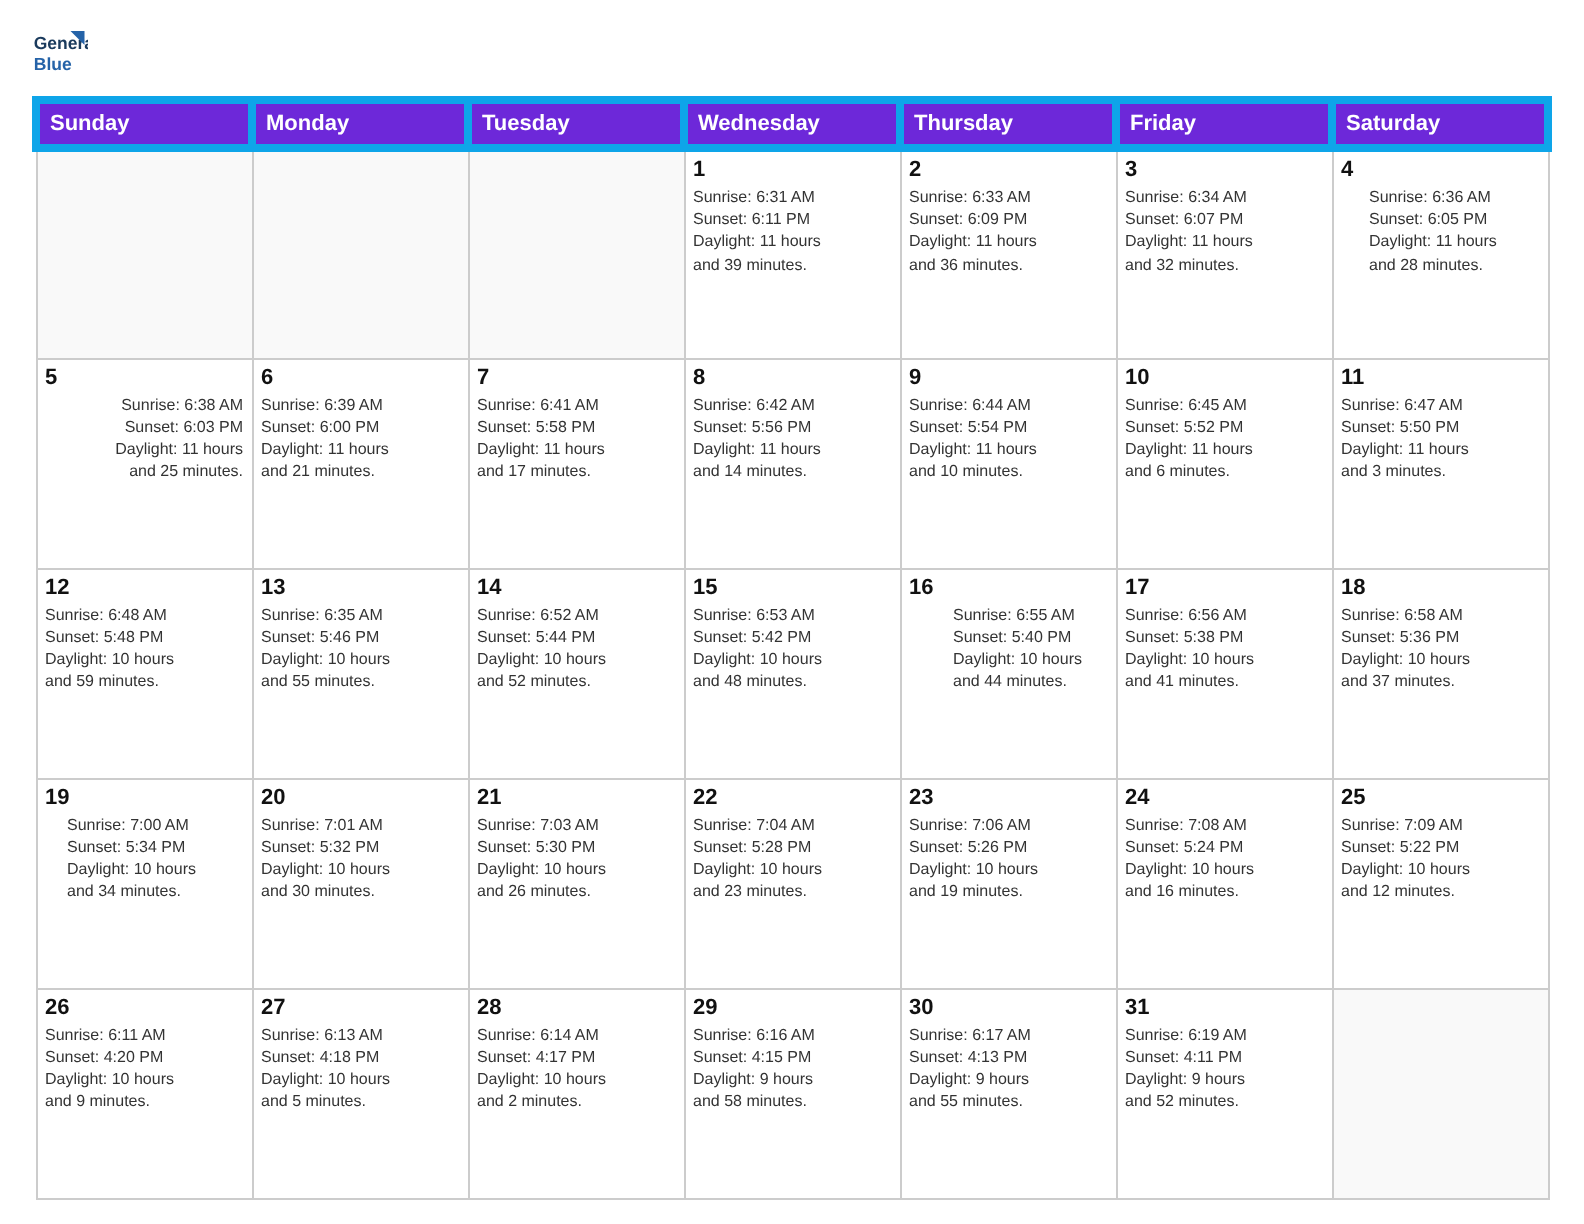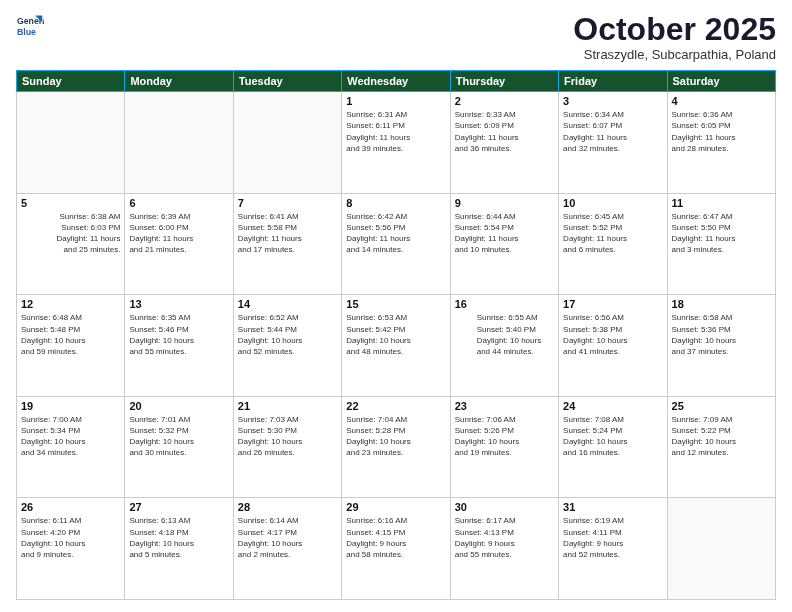--- a/index.html
+++ b/index.html
@@ -44,27 +44,27 @@
     .location {
       font-size: 13px;
       color: #333;
     }
     .calendar-table {
       width: 100%;
       border-collapse: collapse;
       flex: 1;
     }
     .calendar-table th {
-      background-color: #14532d;
+      background-color: #6d28d9;
       color: #fff;
       font-size: 11px;
       font-weight: bold;
       text-align: left;
       padding: 4px 5px;
-      border: 1px solid #0ea5e9;
+      border: 4px solid #0ea5e9;
     }
     .calendar-table td {
       border: 1px solid #ccc;
       vertical-align: top;
       padding: 3px 4px;
       font-size: 8.5px;
       color: #222;
       width: calc(100% / 7);
       height: 78px;
     }
@@ -88,24 +88,20 @@
 
 <div class="page">
   <div class="header">
     <div class="logo">
       <svg class="logo-icon" viewBox="0 0 32 32">
         <text x="1" y="14" font-size="10" font-weight="bold" fill="#1a3a5c" font-family="Arial">General</text>
         <text x="1" y="26" font-size="10" font-weight="bold" fill="#2563a8" font-family="Arial">Blue</text>
         <polygon points="22,4 30,4 30,12" fill="#2563a8"></polygon>
       </svg>
     </div>
-    <div class="title-block">
-      <div class="month-title">October 2025</div>
-      <div class="location">Straszydle, Subcarpathia, Poland</div>
-    </div>
   </div>
 
   <table class="calendar-table">
     <thead>
       <tr>
       <th>Sunday</th>
           <th>Monday</th>
           <th>Tuesday</th>
           <th>Wednesday</th>
           <th>Thursday</th>
@@ -134,21 +130,21 @@
           </td>
           <td>
             <div class="day-number">3</div>
             <div class="day-info" style="white-space: pre-line;">Sunrise: 6:34 AM
 Sunset: 6:07 PM
 Daylight: 11 hours
 and 32 minutes.</div>
           </td>
           <td>
             <div class="day-number">4</div>
-            <div class="day-info" style="white-space: pre-line;">Sunrise: 6:36 AM
+            <div class="day-info" style="white-space: pre-line; margin-left: 14px;">Sunrise: 6:36 AM
 Sunset: 6:05 PM
 Daylight: 11 hours
 and 28 minutes.</div>
           </td>
         </tr>
         <tr>
           <td>
             <div class="day-number">5</div>
             <div class="day-info" style="white-space: pre-line; text-align: right;">Sunrise: 6:38 AM
 Sunset: 6:03 PM
@@ -245,21 +241,21 @@
             <div class="day-number">18</div>
             <div class="day-info" style="white-space: pre-line;">Sunrise: 6:58 AM
 Sunset: 5:36 PM
 Daylight: 10 hours
 and 37 minutes.</div>
           </td>
         </tr>
         <tr>
           <td>
             <div class="day-number">19</div>
-            <div class="day-info" style="white-space: pre-line;">Sunrise: 7:00 AM
+            <div class="day-info" style="white-space: pre-line; margin-left: 11px;">Sunrise: 7:00 AM
 Sunset: 5:34 PM
 Daylight: 10 hours
 and 34 minutes.</div>
           </td>
           <td>
             <div class="day-number">20</div>
             <div class="day-info" style="white-space: pre-line;">Sunrise: 7:01 AM
 Sunset: 5:32 PM
 Daylight: 10 hours
 and 30 minutes.</div>

